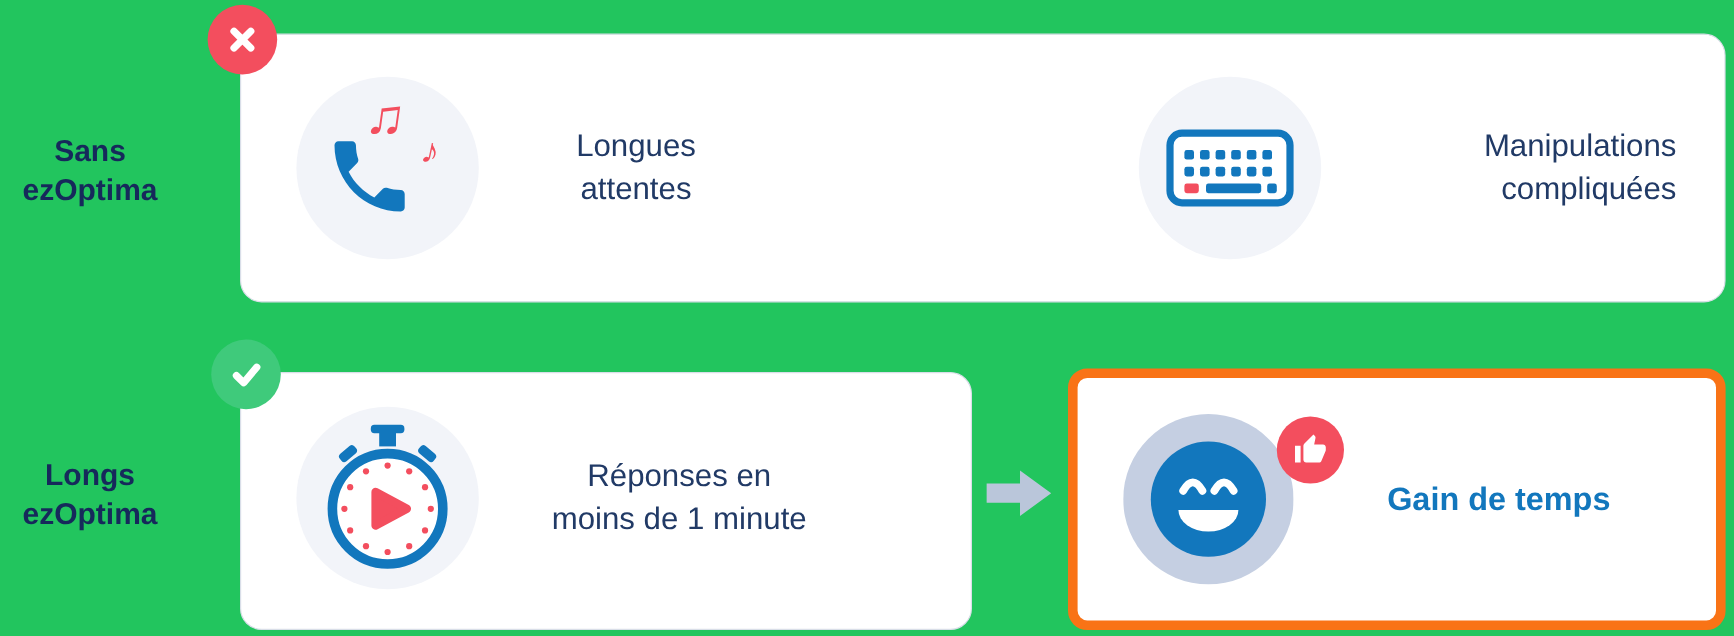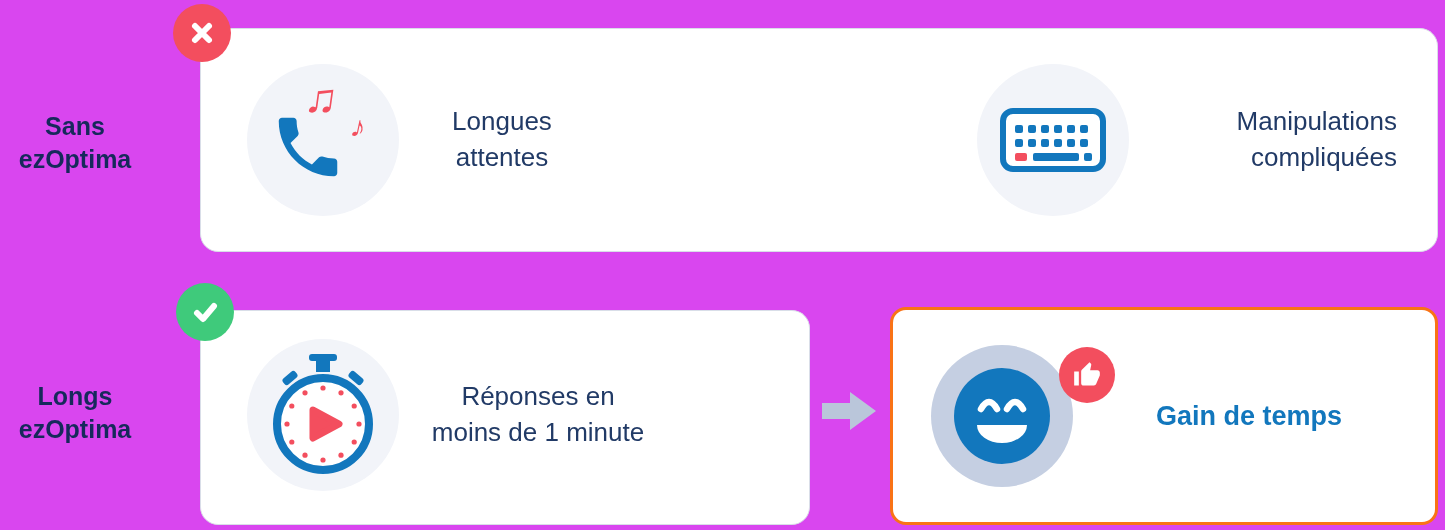--- a/index.html
+++ b/index.html
@@ -1,35 +1,35 @@
 <!DOCTYPE html>
 <html><head>
 <meta charset="utf-8">
 <style>
   * { margin: 0; padding: 0; box-sizing: border-box; }
   body { font-family: "Liberation Sans", sans-serif; background: #ffffff; }
-  .canvas { position: relative; width: 1445px; height: 530px; background: #d946ef; overflow: hidden; }
+  .canvas { position: relative; width: 1445px; height: 530px; background: #22c55e; overflow: hidden; }
 
   .row-label { position: absolute; width: 150px; text-align: center; font-weight: 700;
                font-size: 25px; color: #16295b; line-height: 1.32; }
   .label-without { left: 0; top: 110px; }
   .label-with { left: 0; top: 380px; }
 
   .card { position: absolute; background: #fff; border: 1.5px solid #d9dee8; border-radius: 18px;
           display: flex; align-items: center; }
   .card-without { left: 200px; top: 28px; width: 1238px; height: 224px;
                   padding: 0 40px 0 46px; justify-content: space-between; }
   .card-with { left: 200px; top: 310px; width: 610px; height: 215px; padding: 0 60px 5px 46px; }
   .card-result { left: 890px; top: 307px; width: 548px; height: 218px;
-                 border: 3px solid #f97316; border-radius: 16px; padding: 0 10px 0 38px; }
+                 border: 8px solid #f97316; border-radius: 16px; padding: 0 10px 0 38px; }
 
   .feature { display: flex; align-items: center; gap: 28px; }
   .icon-circle { width: 152px; height: 152px; border-radius: 50%; background: #f2f4f9;
                  position: relative; flex: none; display: flex; align-items: center; justify-content: center; }
-  .feature-label { font-size: 26px; font-weight: 500; color: #213a66; text-align: center; line-height: 1.38; }
+  .feature-label { font-size: 26px; font-weight: 500; color: #213a66; text-align: center; line-height: 1.38; margin-left: 28px; }
   .lbl-w150 { width: 150px; }
   .lbl-w240 { width: 240px; text-align: right; }
   .lbl-w222 { width: 222px; }
   .flex-center { flex: 1; display: flex; justify-content: center; }
 
   .badge { position: absolute; width: 58px; height: 58px; border-radius: 50%;
            display: flex; align-items: center; justify-content: center; }
   .badge-red { left: 173px; top: 4px; background: #f34e5e; }
   .badge-green { left: 176px; top: 283px; background: #3fca7b; }
 

